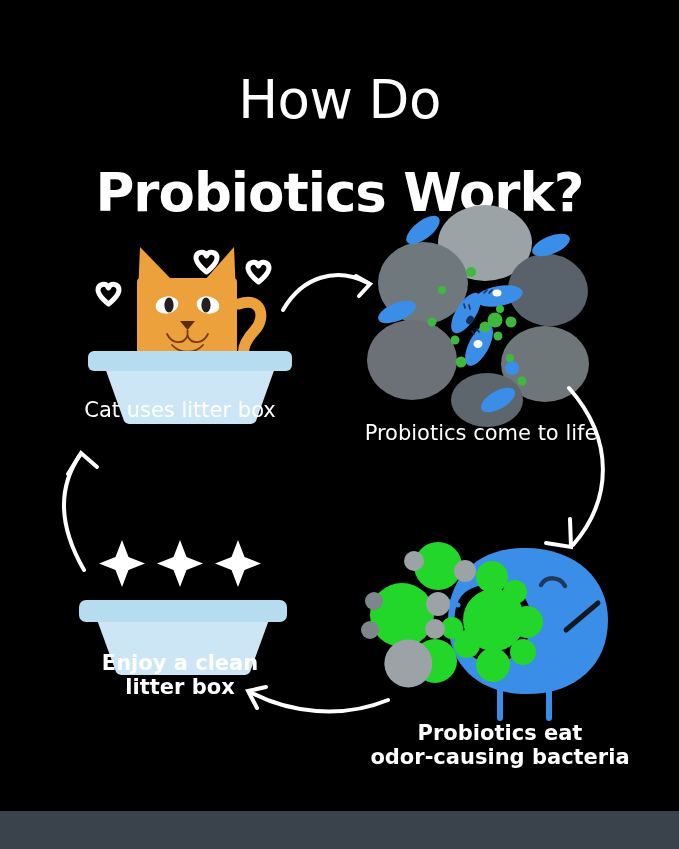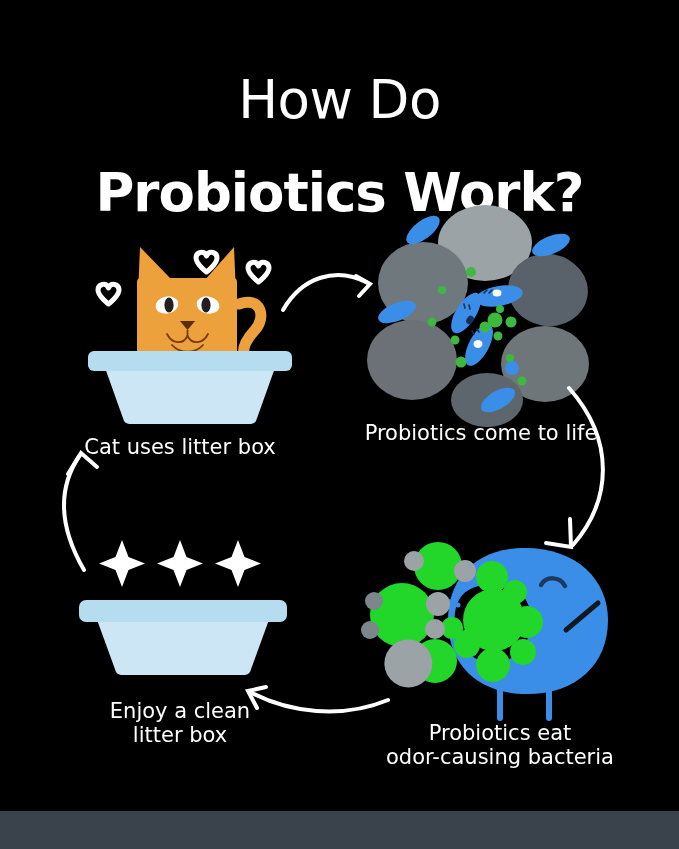--- a/index.html
+++ b/index.html
@@ -40,21 +40,21 @@
     letter-spacing: -0.5px;
   }
   #title-line2 {
     left: 0; right: 0; top: 131px;
     font-size: 53px;
     font-weight: 700;
     letter-spacing: -1px;
     margin-top: 32px;
   }
   #caption-cat {
-    left: 55px; top: 435px;
+    left: 55px; top: 398px;
     width: 250px;
     font-size: 21px;
     font-weight: 400;
   }
   #caption-life {
     left: 341px; top: 421px;
     width: 280px;
     font-size: 21px;
     font-weight: 400;
   }
@@ -62,28 +62,27 @@
     left: 0; right: 0; top: 471px;
     font-size: 41px;
     font-weight: 700;
     color: #3d8ff0;
     letter-spacing: -0.6px;
   }
   #caption-enjoy {
     left: 55px; top: 651px;
     width: 250px;
     font-size: 21px;
-    font-weight: 400;
-    margin-top: 48px;
+    font-weight: 700;
   }
   #caption-eat {
     left: 350px; top: 721px;
     width: 300px;
     font-size: 21px;
-    font-weight: 400;
+    font-weight: 700;
   }
 </style>
 </head>
 <body>
 
 <div id="infographic">
 
   <div class="txt" id="title-line1">How Do</div>
   <div class="txt" id="title-line2">Probiotics Work?</div>
 

